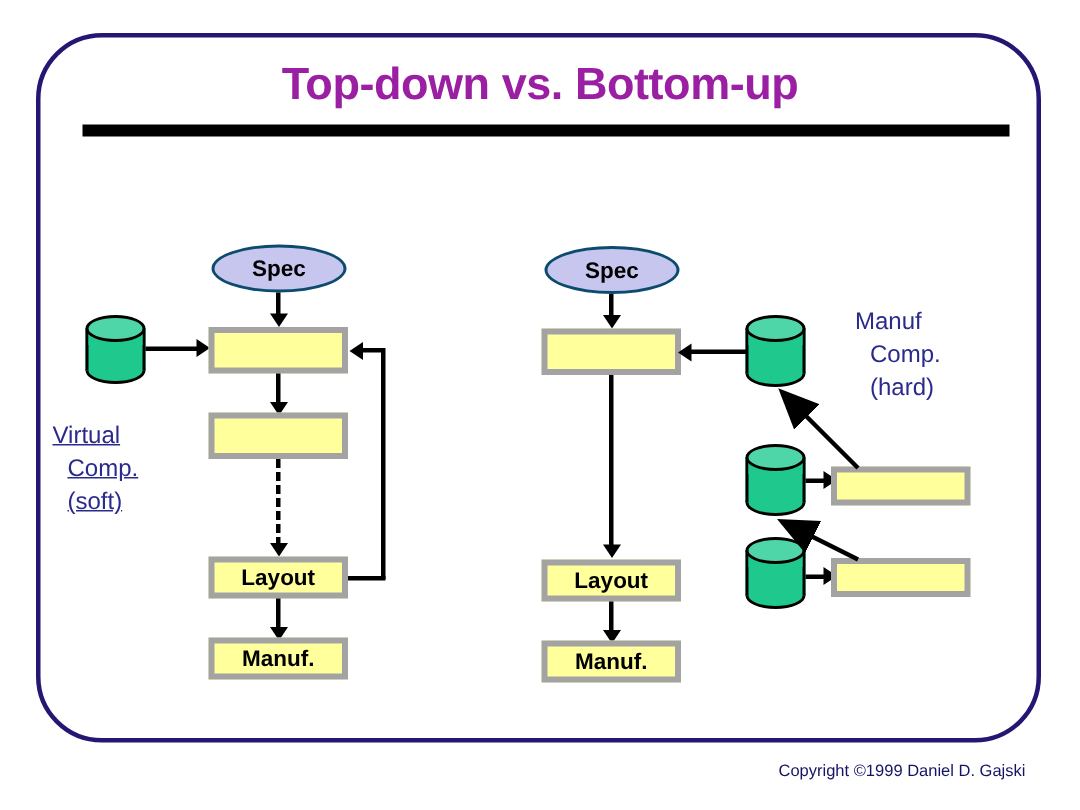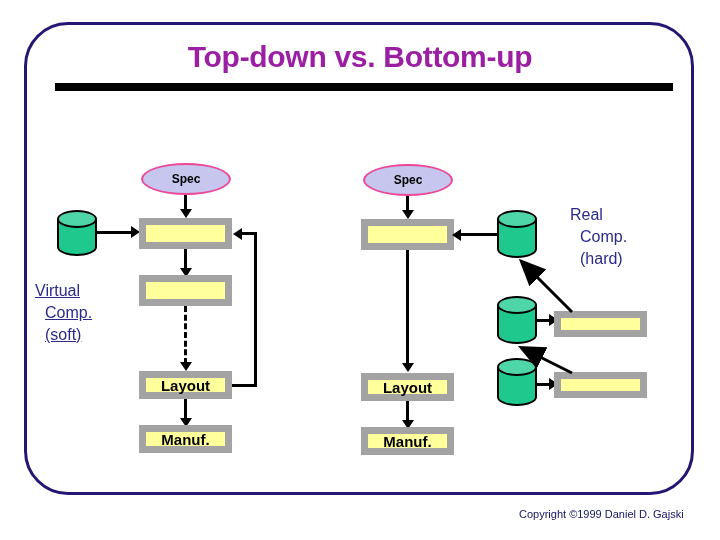--- a/index.html
+++ b/index.html
@@ -48,41 +48,41 @@
     top: 83px;
     width: 618px;
     height: 8px;
     background: #000000;
   }
 
   
   .box {
     position: absolute;
     background: #FFFF9C;
-    border: 7px solid #a3a3a3;
+    border: 4px solid #a3a3a3;
     box-sizing: border-box;
     display: flex;
     align-items: center;
     justify-content: center;
     font-size: 15px;
     font-weight: bold;
     color: #000000;
     white-space: nowrap;
   }
 
   .ellipse {
     position: absolute;
     background: #C6C6EF;
-    border: 2px solid #ec4899;
+    border: 2px solid #0c4a6e;
     border-radius: 50%;
     box-sizing: border-box;
     display: flex;
     align-items: center;
     justify-content: center;
-    font-size: 12px;
+    font-size: 15px;
     font-weight: bold;
     color: #000000;
     white-space: nowrap;
   }
 
   
   .cyl {
     position: absolute;
   }
   .cyl .body {
@@ -208,21 +208,21 @@
   <div id="title">Top-down vs. Bottom-up</div>
   <div id="rule"></div>
 
   <div class="caption" style="left:35px; top:280px;text-decoration:underline;">
     <div class="l1">Virtual</div>
     <div class="l2">Comp.</div>
     <div class="l3">(soft)</div>
   </div>
 
   <div class="caption" style="left:570px; top:204px;">
-    <div class="l1">Real</div>
+    <div class="l1">Manuf</div>
     <div class="l2">Comp.</div>
     <div class="l3">(hard)</div>
   </div>
 
   <div class="cyl" style="left:57px; top:210px; width:40px; height:46px;">
     <div class="bottom"></div>
     <div class="body"></div>
     <div class="mask"></div>
     <div class="top"></div>
   </div>

